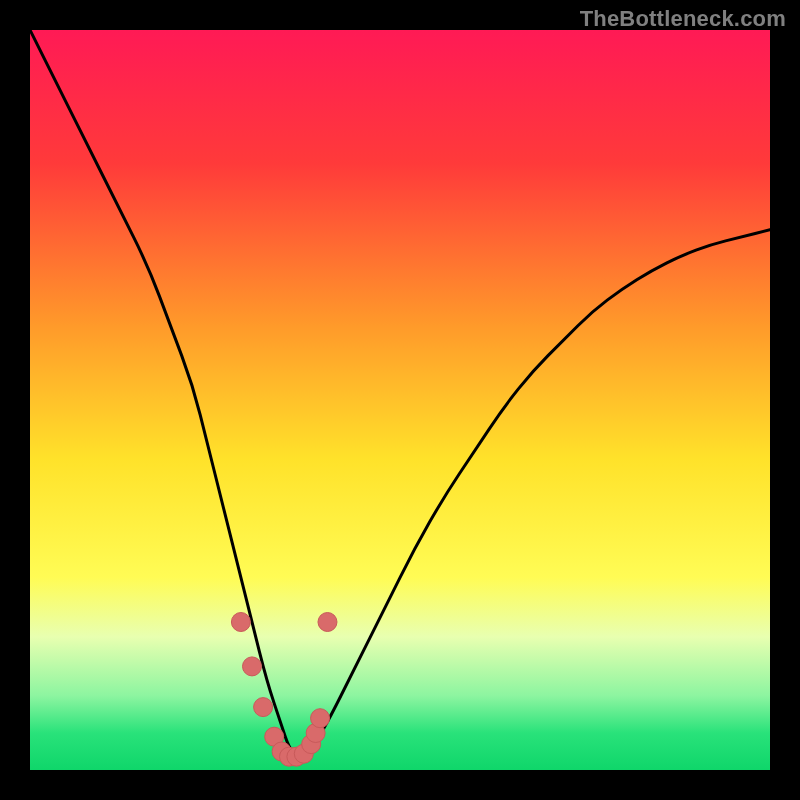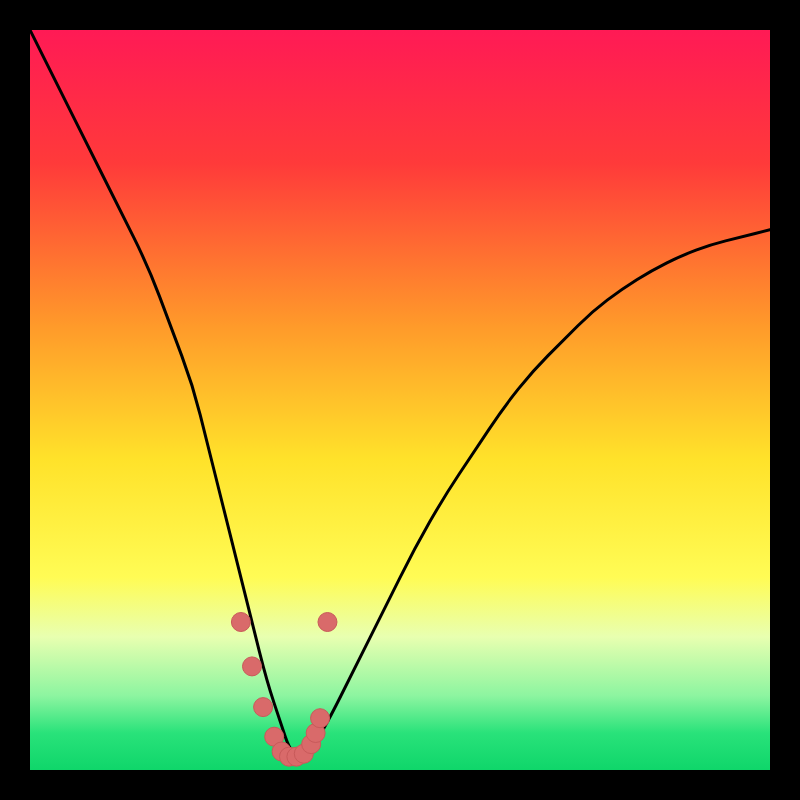--- a/index.html
+++ b/index.html
@@ -68,13 +68,14 @@
           <circle cx="259" cy="726.68" r="9.5" fill="#d96a6a" stroke="#c85a5a" stroke-width="1"></circle>
           <circle cx="266.4" cy="726.68" r="9.5" fill="#d96a6a" stroke="#c85a5a" stroke-width="1"></circle>
           <circle cx="273.8" cy="723.72" r="9.5" fill="#d96a6a" stroke="#c85a5a" stroke-width="1"></circle>
           <circle cx="281.2" cy="714.1" r="9.5" fill="#d96a6a" stroke="#c85a5a" stroke-width="1"></circle>
           <circle cx="285.64" cy="703" r="9.5" fill="#d96a6a" stroke="#c85a5a" stroke-width="1"></circle>
           <circle cx="290.08" cy="688.2" r="9.5" fill="#d96a6a" stroke="#c85a5a" stroke-width="1"></circle>
           <circle cx="297.48" cy="592" r="9.5" fill="#d96a6a" stroke="#c85a5a" stroke-width="1"></circle>
         </g>
       </svg>
   </div>
+  <div class="watermark">TheBottleneck.com</div>
 </div>
 
 </body></html>

